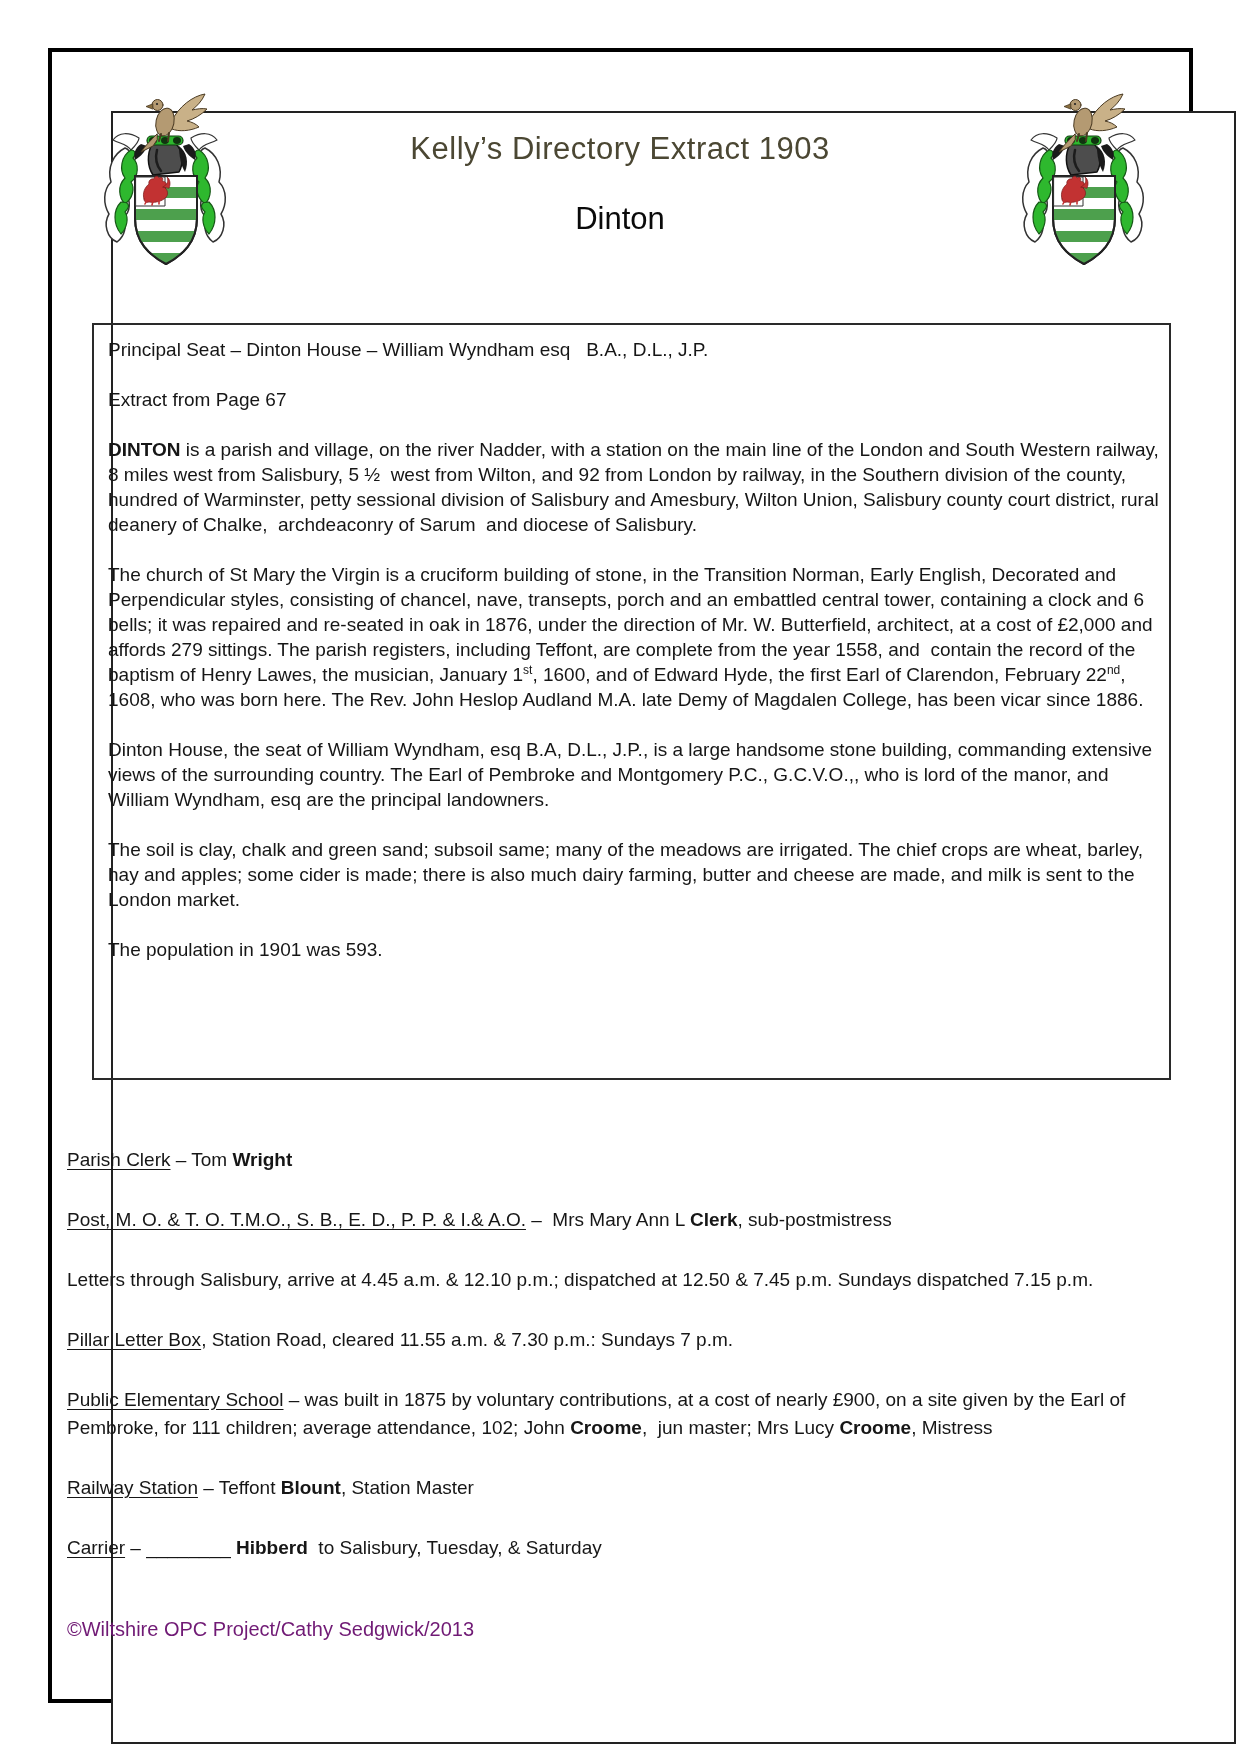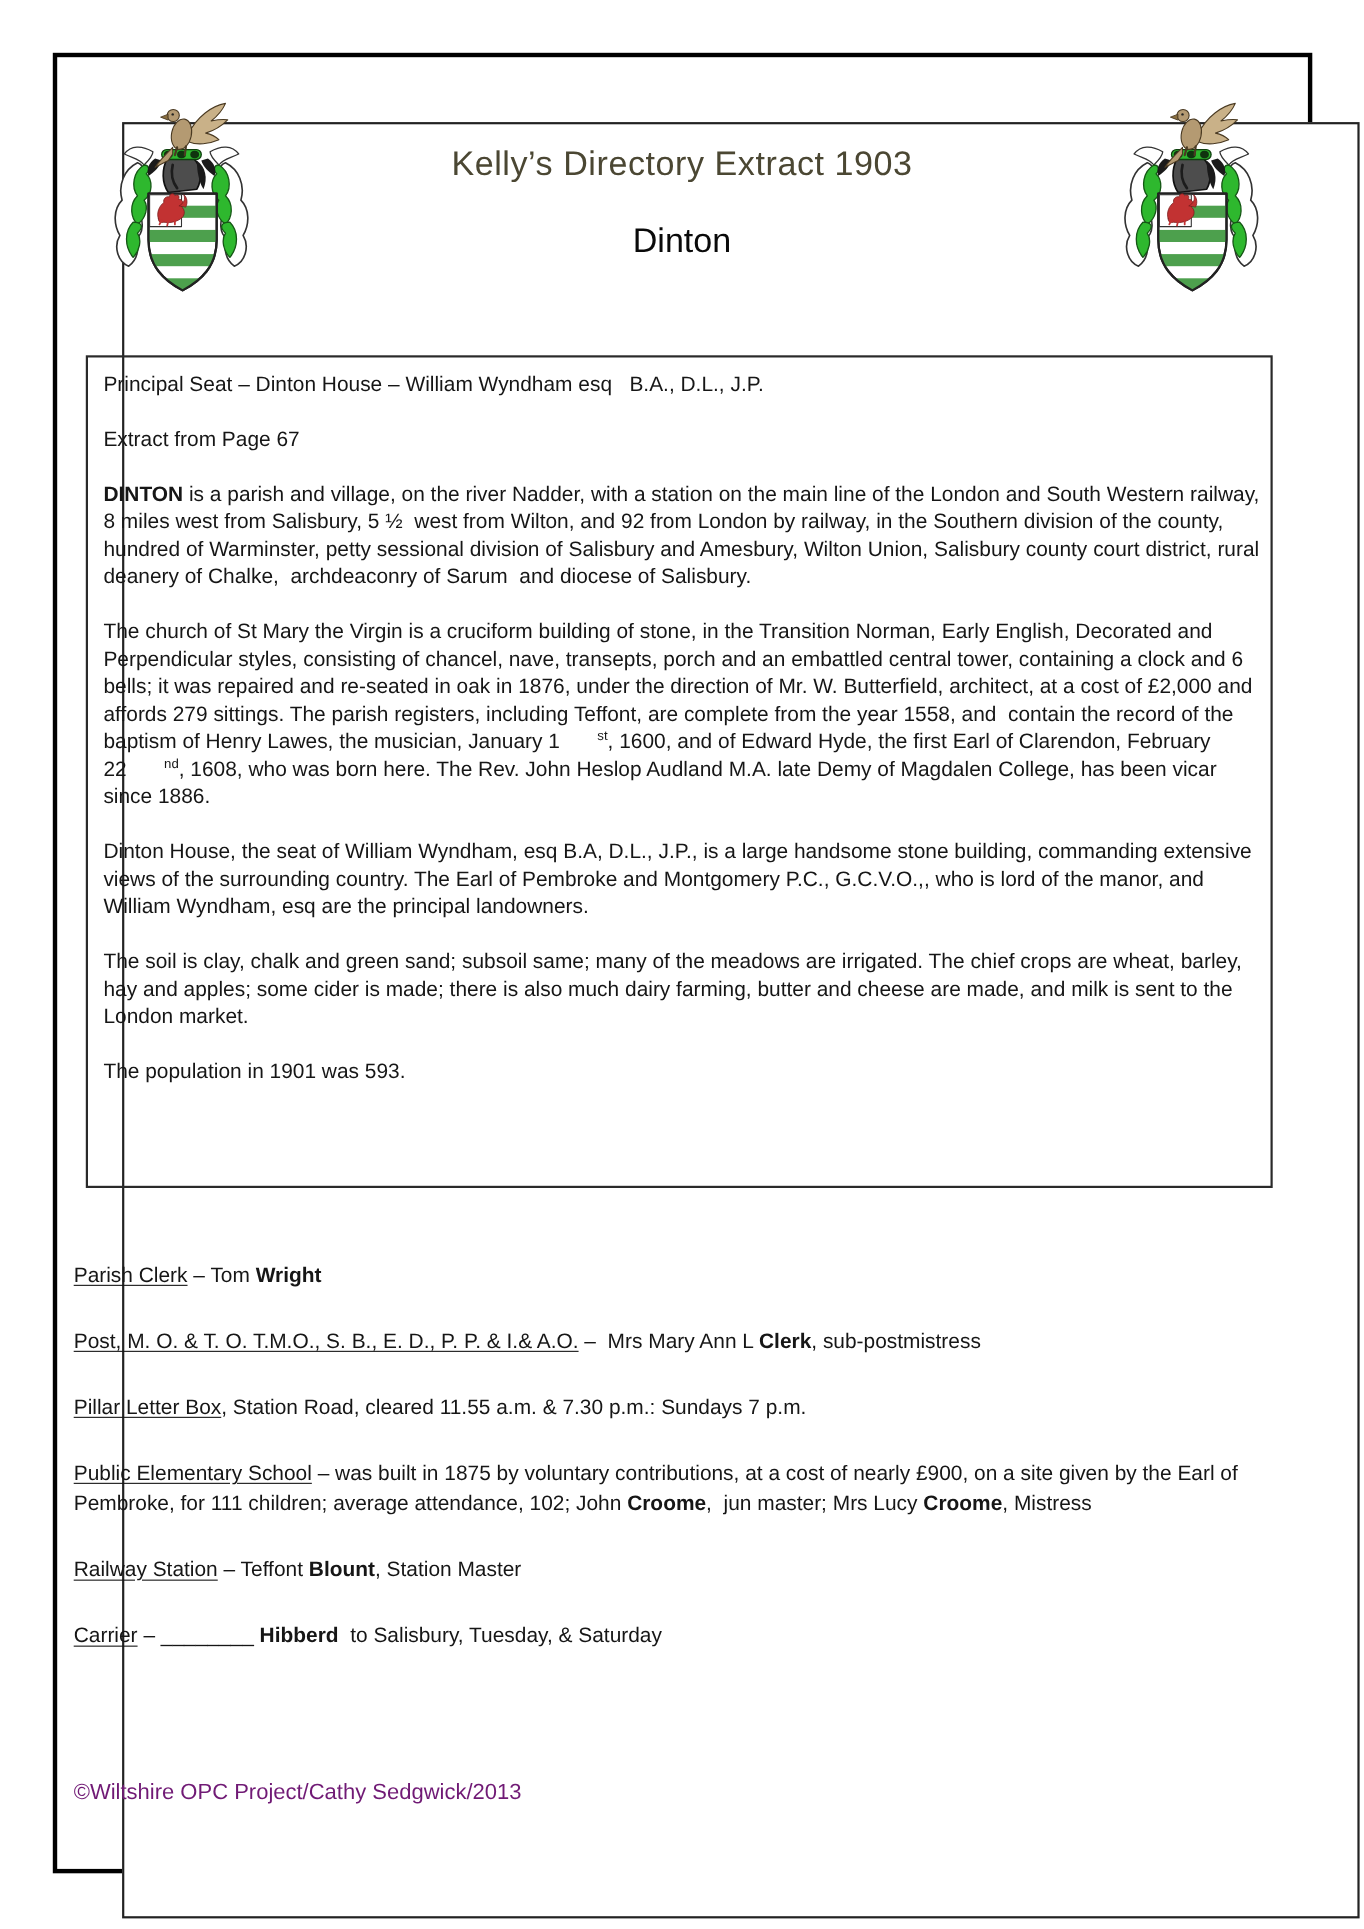--- a/index.html
+++ b/index.html
@@ -22,34 +22,34 @@
   .crest-right{left:1013px;top:84px;}
   .page-title{
     position:absolute;left:0;right:0;top:131px;text-align:center;
     font-size:31px;letter-spacing:0.5px;
   }
   .page-subtitle{
     position:absolute;left:0;right:0;top:201px;text-align:center;
     font-size:31px;color:#0a0a0a;
   }
   .infobox{
-    position:absolute;left:78px;top:323px;width:1079px;height:757px;
+    position:absolute;left:92px;top:323px;width:1079px;height:757px;
     border:2px solid #2a2a2a;box-sizing:border-box;
     padding:12px 9px 0 14px;
     font-size:19px;line-height:25px;overflow:hidden;
   }
   .infobox p{margin:0 0 25px 0;white-space:pre-wrap;}
   .entries{
     position:absolute;left:67px;top:1146px;width:1113px;
     font-size:19px;line-height:28px;
   }
   .entries p{margin:0 0 32px 0;white-space:pre-wrap;}
   .hd{text-decoration:underline;text-underline-offset:3px;}
   .b{font-weight:bold;}
-  sup{font-size:12px;line-height:0;vertical-align:super;margin-left:34px;}
+  sup{font-size:12px;line-height:0;vertical-align:super;}
   .copyright{
     position:absolute;left:67px;top:1618px;font-size:20px;color:#701a75;
   }
   svg .ln{stroke-linejoin:round;stroke-linecap:round;}
 </style>
 </head>
 <body>
 
 <div class="outer-frame">
   <div class="inner-frame"></div>
@@ -126,20 +126,21 @@
   <p>Dinton House, the seat of William Wyndham, esq B.A, D.L., J.P., is a large handsome stone building, commanding extensive views of the surrounding country. The Earl of Pembroke and Montgomery P.C., G.C.V.O.,, who is lord of the manor, and William Wyndham, esq are the principal landowners.</p>
   <p>The soil is clay, chalk and green sand; subsoil same; many of the meadows are irrigated. The chief crops are wheat, barley, hay and apples; some cider is made; there is also much dairy farming, butter and cheese are made, and milk is sent to the London market.</p>
   <p>The population in 1901 was 593.</p>
 </div>
 
 <div class="entries">
   <p><span class="hd">Parish Clerk</span><span> – Tom </span><span class="b">Wright</span></p>
 
   <p><span class="hd">Post, M. O. &amp; T. O. T.M.O., S. B., E. D., P. P. &amp; I.&amp; A.O.</span><span> –  Mrs Mary Ann L </span><span class="b">Clerk</span><span>, sub-postmistress</span></p>
 
+  <p><span>Letters through Salisbury, arrive at 4.45 a.m. &amp; 12.10 p.m.; dispatched at 12.50 &amp; 7.45 p.m. Sundays dispatched 7.15 p.m.</span></p>
 
   <p><span class="hd">Pillar Letter Box</span><span>, Station Road, cleared 11.55 a.m. &amp; 7.30 p.m.: Sundays 7 p.m.</span></p>
 
   <p><span class="hd">Public Elementary School</span><span> – was built in 1875 by voluntary contributions, at a cost of nearly £900, on a site given by the Earl of Pembroke, for 111 children; average attendance, 102; John </span><span class="b">Croome</span><span>,  jun master; Mrs Lucy </span><span class="b">Croome</span><span>, Mistress</span></p>
 
   <p><span class="hd">Railway Station</span><span> – Teffont </span><span class="b">Blount</span><span>, Station Master</span></p>
 
   <p><span class="hd">Carrier</span><span> – ________ </span><span class="b">Hibberd</span><span>  to Salisbury, Tuesday, &amp; Saturday</span></p>
 </div>
 

